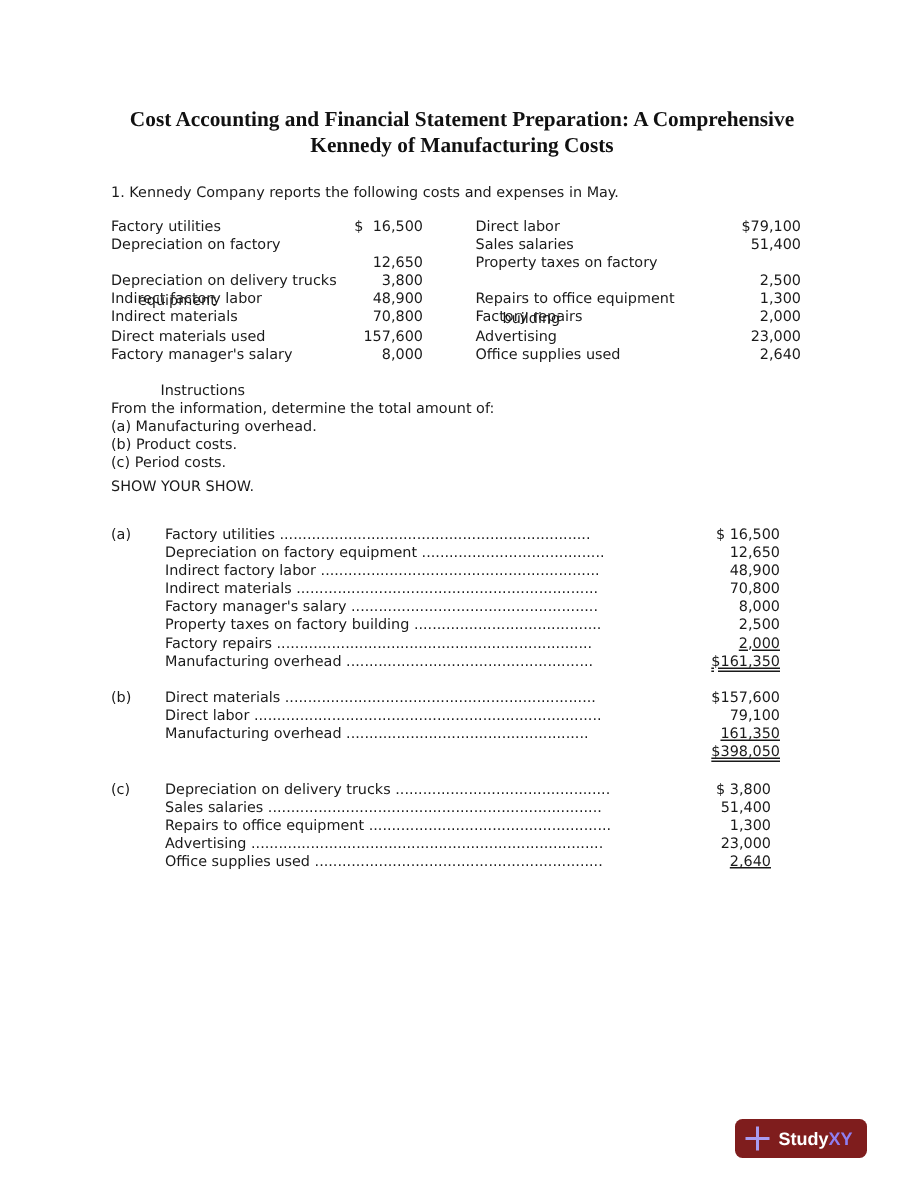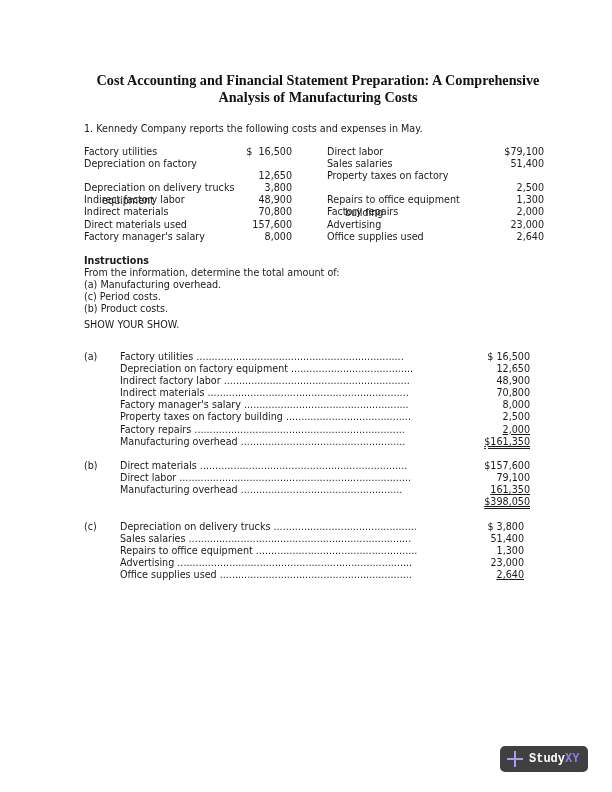--- a/index.html
+++ b/index.html
@@ -1,59 +1,59 @@
 <!DOCTYPE html>
 <html><head>
   <meta charset="utf-8">
   <style>
     html, body { margin: 0; padding: 0; background: #ffffff; }
     body { width: 612px; height: 792px; position: relative; overflow: hidden; color: #111; }
-    .page { position: absolute; left: 12px; top: 0; width: 496px; height: 792px; }
+    .page { position: absolute; left: 2px; top: 0; width: 496px; height: 792px; }
     .title {
       position: absolute; left: 60px; width: 492px; top: 72px;
       font-family: "Liberation Serif", "DejaVu Serif", serif;
       font-weight: bold; font-size: 14.2px; line-height: 17px; text-align: center; color: #111;
     }
     .sans { font-family: "DejaVu Sans", "Liberation Sans", sans-serif; font-size: 9.6px; line-height: 12.1px; color: #1a1a1a; }
     .intro { position: absolute; left: 72px; top: 123px; }
     .given { position: absolute; top: 146px; }
     .given.left { left: 72px; width: 208px; }
     .given.right { left: 315px; width: 217px; }
     .grow { display: flex; justify-content: space-between; height: 12.1px; white-space: nowrap; }
     .grow .lbl.indent { padding-left: 18px; margin-top: 25px; }
     .grow .amt { text-align: right; }
     .instr { position: absolute; left: 72px; top: 255px; }
-    .instr .head { font-weight: bold; }
+    .instr .head { font-weight: normal; margin-left: 33px; }
     .show { position: absolute; left: 72px; top: 319px; }
     .sol { position: absolute; left: 72px; width: 460px; }
     .sol .srow { position: relative; height: 12.1px; white-space: nowrap; }
     .sol .part { position: absolute; left: 0; top: 0; }
     .sol .slbl { position: absolute; left: 36px; top: 0; }
     .sol .samt { position: absolute; right: 14px; top: 0; text-align: right; }
     .sol .samt.ul { text-decoration: underline; }
     .sol .samt.dul { text-decoration: underline double; }
     .logo {
       position: absolute; left: 488px; top: 746px; width: 88px; height: 26px;
-      background: #404040; border-radius: 5px; display: flex; align-items: center;
-      font-family: Liberation Mono, monospace; font-weight: bold; font-size: 12px; color: #ffffff;
+      background: #7f1d1d; border-radius: 5px; display: flex; align-items: center;
+      font-family: Liberation Sans, sans-serif; font-weight: bold; font-size: 12px; color: #ffffff;
     }
     .logo .plus { width: 16px; height: 16px; margin-left: 7px; margin-right: 6px; position: relative; }
     .logo .plus::before, .logo .plus::after { content: ""; position: absolute; background: #a99cf0; }
     .logo .plus::before { left: 7px; top: 0; width: 1.6px; height: 16px; }
     .logo .plus::after { left: 0; top: 7px; width: 16px; height: 1.6px; }
     .logo .xy { color: #8f7ff0; }
   </style>
 </head>
 <body>
 
 <div class="page">
 
   <div class="title">
     <div>Cost Accounting and Financial Statement Preparation: A Comprehensive</div>
-    <div>Analysis of Manufacturing Costs</div>
+    <div>Kennedy of Manufacturing Costs</div>
   </div>
 
   <div class="intro sans">1. Kennedy Company reports the following costs and expenses in May.</div>
 
   <div class="given left sans">
     <div class="grow">
         <span class="lbl">Factory utilities</span>
         <span class="amt" style="white-space:pre">$  16,500</span>
       </div>
     <div class="grow">
@@ -118,22 +118,22 @@
     <div class="grow">
         <span class="lbl">Office supplies used</span>
         <span class="amt">2,640</span>
       </div>
   </div>
 
   <div class="instr sans">
     <div class="head">Instructions</div>
     <div>From the information, determine the total amount of:</div>
     <div>(a) Manufacturing overhead.</div>
+    <div>(b) Product costs.</div>
     <div>(c) Period costs.</div>
-    <div>(b) Product costs.</div>
   </div>
 
   <div class="show sans">SHOW YOUR SHOW.</div>
 
   <div class="sol sans" style="top:351px;">
     <div class="srow">
         <span class="part">(a)</span>
         <span class="slbl">Factory utilities ....................................................................</span>
         <span class="samt">$ 16,500</span>
       </div>

